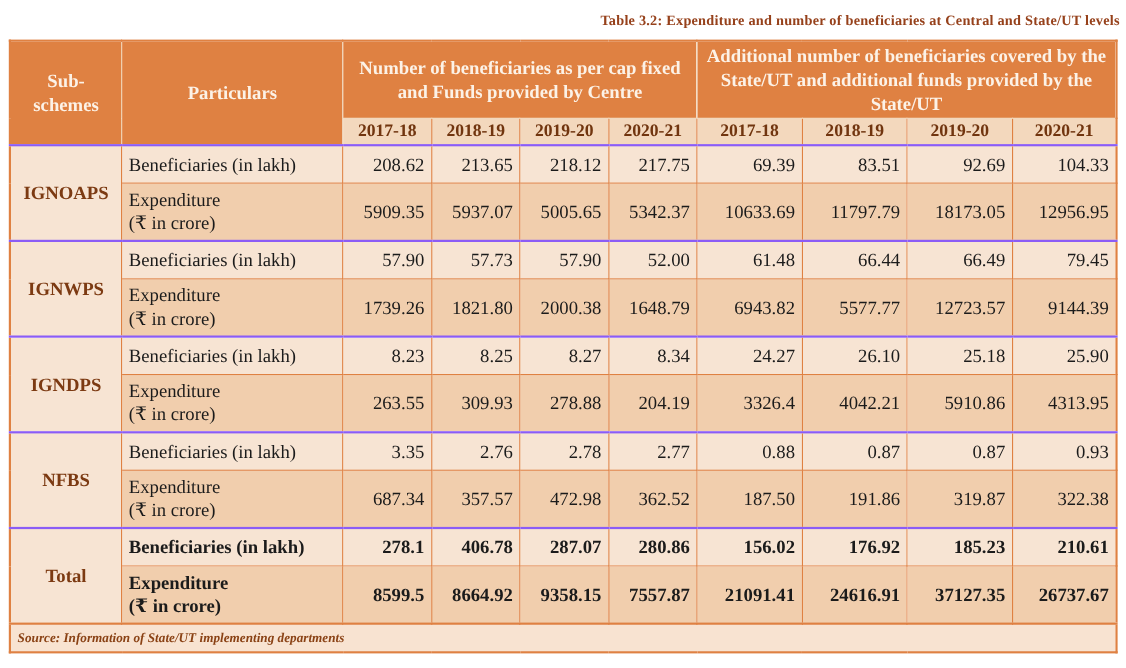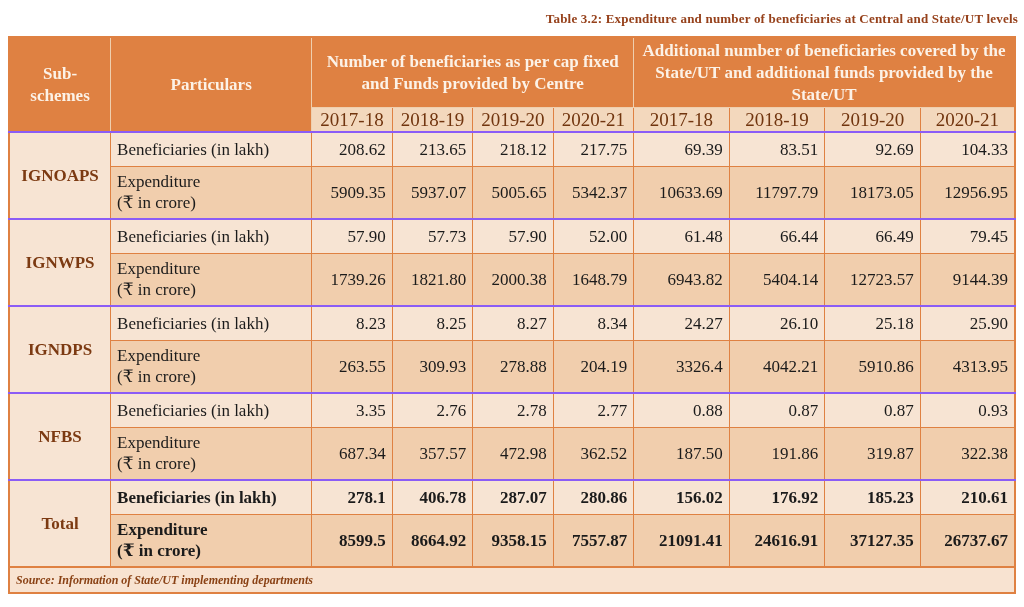--- a/index.html
+++ b/index.html
@@ -18,21 +18,21 @@
   }
   th,td{overflow:hidden;vertical-align:middle;}
   
   th.orange{
     background:#DF8142;color:#FCF2E7;font-weight:bold;font-size:17px;
     line-height:1.28;border:1px solid #EFCFAE;padding:2px 8px;text-align:center;
   }
   th.group-head{height:64px;}
   
   th.year-cell{
-    background:#F3D8BD;color:#71350F;font-weight:normal;font-size:19px;
+    background:#F3D8BD;color:#71350F;font-weight:bold;font-size:16px;
     border:1px solid #DF8142;height:23px;text-align:center;padding:0 2px;
   }
   
   th.scheme-cell{
     background:#F7E4D3;color:#7C3A12;font-weight:bold;font-size:17px;
     border:1px solid #DF8142;text-align:center;padding:0 2px;
   }
   td{border:1px solid #DF8142;font-size:17px;color:#1b1b1b;}
   tr.row-ben td{background:#F7E4D3;height:31px;}
   tr.row-exp td{background:#F1CEAD;height:49px;}
@@ -130,21 +130,21 @@
     <tr class="row-exp">
       <td class="label">
         <span>Expenditure</span><br>
         <span>(₹ in crore)</span>
       </td>
       <td class="num">1739.26</td>
       <td class="num">1821.80</td>
       <td class="num">2000.38</td>
       <td class="num">1648.79</td>
       <td class="num">6943.82</td>
-      <td class="num">5404.14</td>
+      <td class="num">5577.77</td>
       <td class="num">12723.57</td>
       <td class="num">9144.39</td>
     </tr>
 
     <tr class="row-ben group-start">
       <th rowspan="2" class="scheme-cell">IGNDPS</th>
       <td class="label">Beneficiaries (in lakh)</td>
       <td class="num">8.23</td>
       <td class="num">8.25</td>
       <td class="num">8.27</td>

